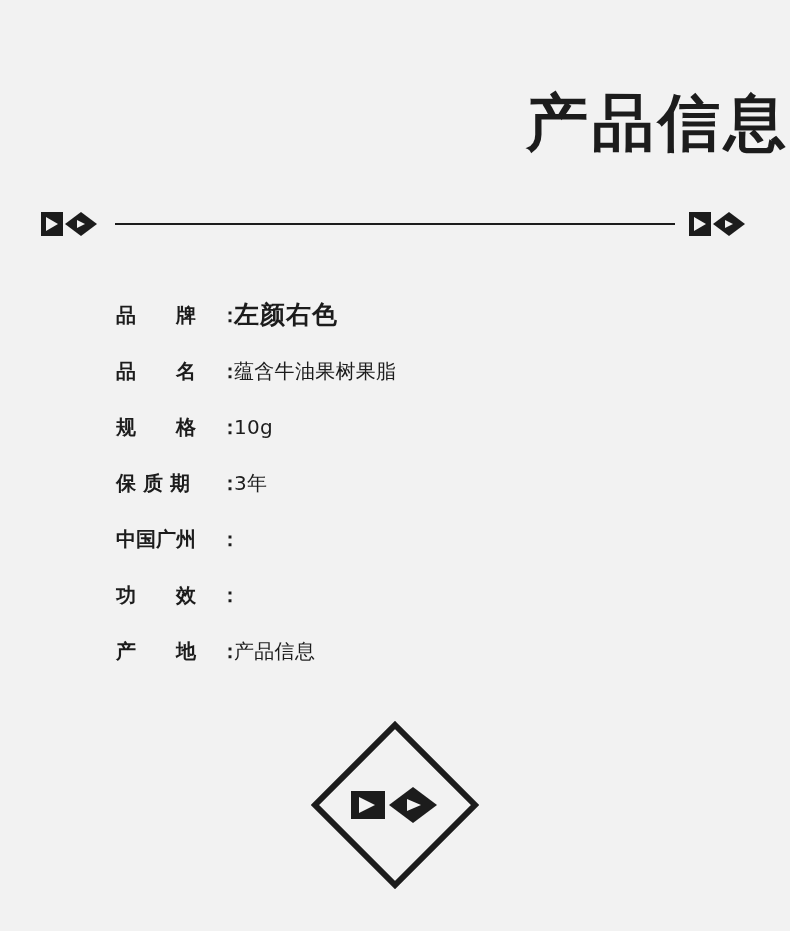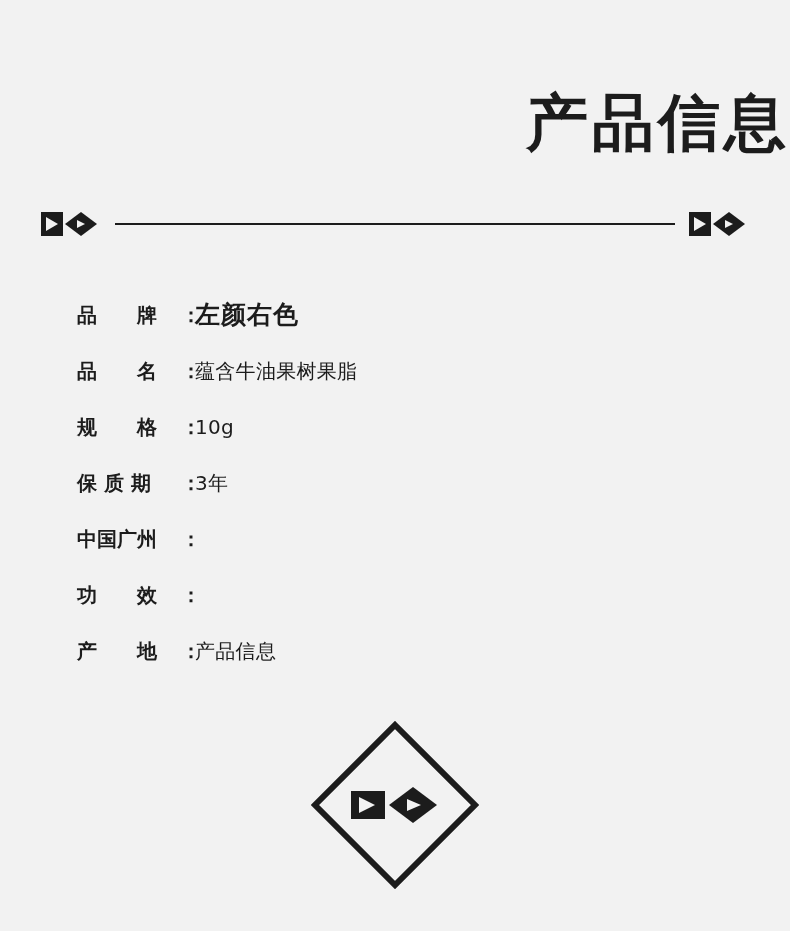--- a/index.html
+++ b/index.html
@@ -51,21 +51,21 @@
   }
   .mark {
     width: 60px;
     height: 28px;
     display: block;
   }
 
   
   .info {
     margin: 62px 0 8px 0;
-    padding-left: 77px;
+    padding-left: 116px;
     padding-right: 60px;
   }
   .row {
     display: flex;
     align-items: flex-start;
     margin-bottom: 26px;
   }
   .row:last-child { margin-bottom: 0; font-family: Liberation Serif, serif; }
 
   .label {

